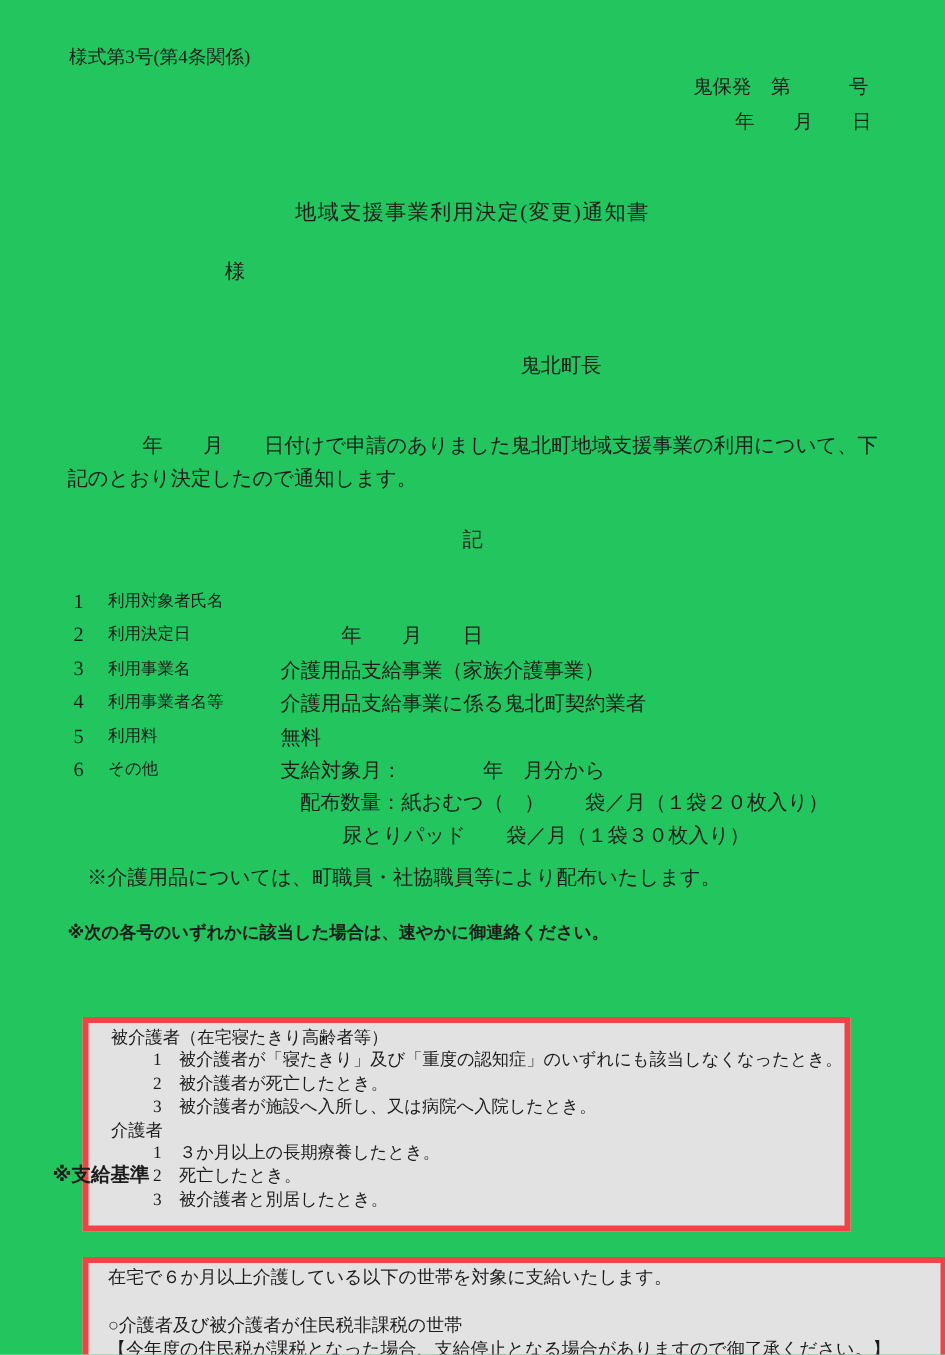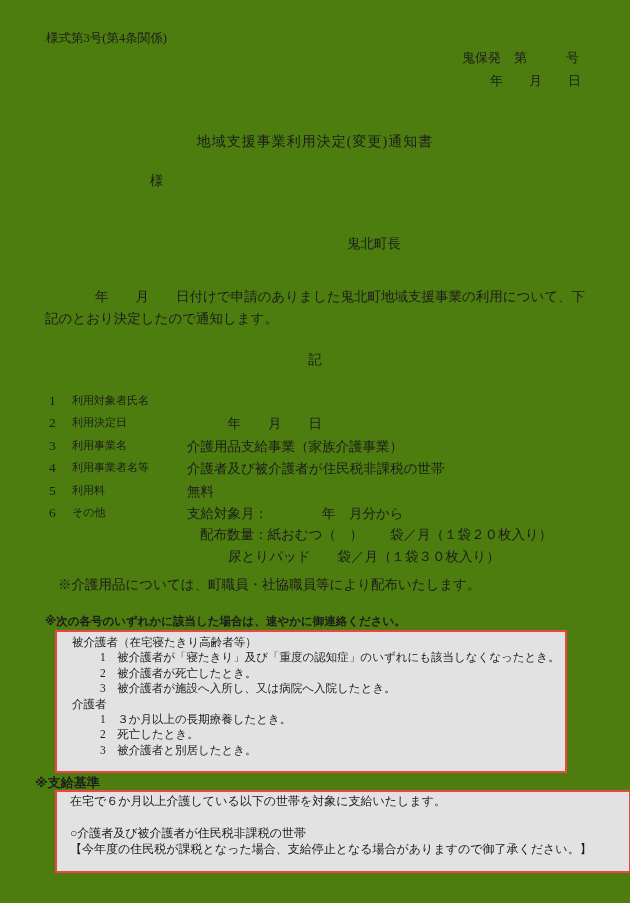--- a/index.html
+++ b/index.html
@@ -1,20 +1,20 @@
 <!DOCTYPE html>
 <html><head>
 <meta charset="utf-8">
 <style>
   html,body{margin:0;padding:0;}
   body{background:#ffffff;}
   .page{
     position:relative;
     width:630px;height:903px;
-    background:#4d7c0f;
+    background:#22c55e;
     overflow:hidden;
     font-family:"Liberation Serif","DejaVu Serif",serif;
     color:#1c1c1c;
   }
   .abs{position:absolute;white-space:pre;}
   .fs-main{font-size:13.5px;line-height:1.2;}
   .form-number{left:46px;top:30px;font-size:12.5px;}
   .ref-number{left:462px;top:49px;font-size:13px;}
   .date-line{left:490px;top:72px;font-size:13px;}
   .doc-title{left:0;top:133px;width:100%;text-align:center;font-size:14px;letter-spacing:1px;white-space:pre;}
@@ -34,22 +34,23 @@
   .dist1{left:200px;top:527px;}
   .dist2{left:228px;top:549px;}
   .supply-note{left:58px;top:577px;}
   .gothic{font-family:"Liberation Sans","DejaVu Sans",sans-serif;font-weight:bold;text-align:right;}
   .contact-warning{left:45px;top:614px;font-size:11.5px;}
   .criteria-heading{left:35px;top:774px;font-size:13px;}
 
   .graybox{
     position:absolute;
     background:#e2e2e2;
-    border:2px solid #ef4444;
+    border:4px solid #ef4444;
     box-sizing:border-box;
+    margin-top:48px;
   }
   .box1{left:55px;top:630px;width:512px;height:143px;padding-top:3px;}
   .box2{left:55px;top:790px;width:576px;height:83px;padding-top:1px;}
   .bx-line{font-size:11.5px;line-height:15.4px;white-space:pre;}
   .bx-head{padding-left:15px;}
   .bx-item{padding-left:43px;}
   .box2 .bx-line{font-size:12px;line-height:16px;padding-left:13px;}
   .bx-spacer{height:16px;}
 </style>
 </head>
@@ -80,21 +81,21 @@
     <span class="item-value">　　　年　　月　　日</span>
   </div>
   <div class="abs item-row row2">
     <span class="item-no">3</span>
     <span class="item-label">利用事業名</span>
     <span class="item-value">介護用品支給事業（家族介護事業）</span>
   </div>
   <div class="abs item-row row3">
     <span class="item-no">4</span>
     <span class="item-label">利用事業者名等</span>
-    <span class="item-value">介護者及び被介護者が住民税非課税の世帯</span>
+    <span class="item-value">介護用品支給事業に係る鬼北町契約業者</span>
   </div>
   <div class="abs item-row row4">
     <span class="item-no">5</span>
     <span class="item-label">利用料</span>
     <span class="item-value">無料</span>
   </div>
   <div class="abs item-row row5">
     <span class="item-no">6</span>
     <span class="item-label">その他</span>
     <span class="item-value">支給対象月：　　　　年　月分から</span>

